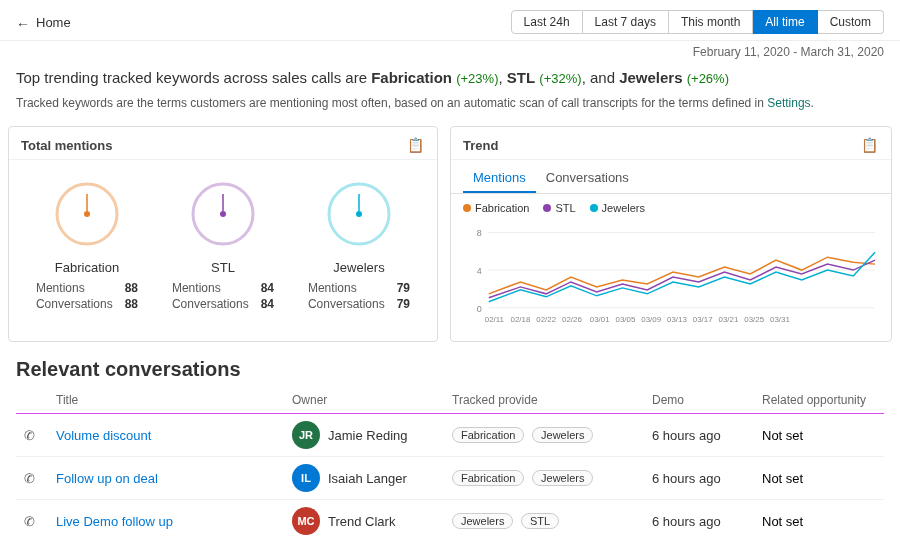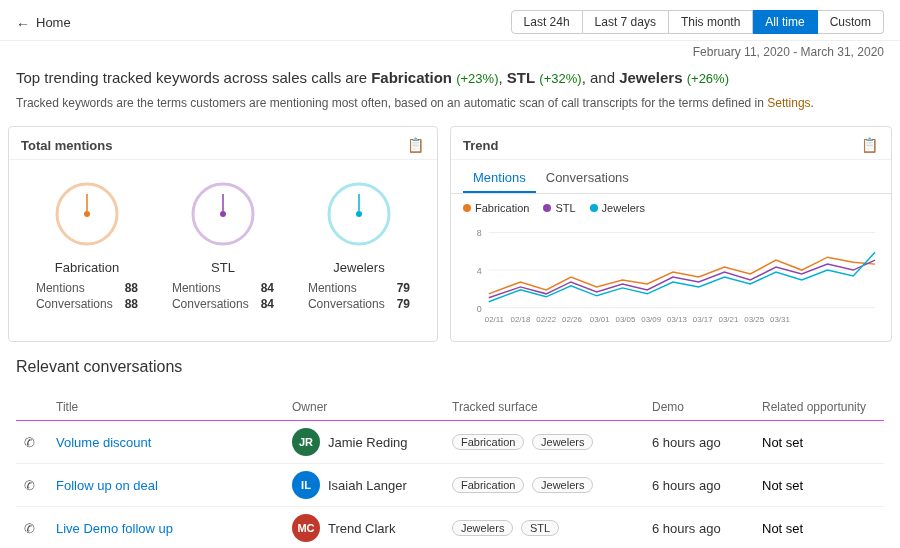--- a/index.html
+++ b/index.html
@@ -18,21 +18,21 @@
 
     
     .date-range { text-align: right; padding: 4px 16px 0; font-size: 12px; color: #666; }
 
     
     .headline-section { padding: 8px 16px 4px; }
     .headline { font-size: 15px; line-height: 1.4; margin-bottom: 6px; }
     .keyword-bold { font-weight: 700; }
     .pct-green { color: #107c10; font-weight: 400; font-size: 13px; }
     .description { font-size: 12px; color: #555; line-height: 1.5; }
-    .settings-link { color: #a16207; text-decoration: none; }
+    .settings-link { color: #0f766e; text-decoration: none; }
 
     
     .main-content { display: flex; gap: 12px; padding: 10px 8px; }
 
     
     .card { border: 1px solid #ddd; border-radius: 4px; background: #fff; }
     .card-header { display: flex; align-items: center; justify-content: space-between; padding: 10px 12px 6px; font-size: 13px; font-weight: 600; color: #444; border-bottom: 1px solid #f0f0f0; }
     .card-icon { color: #888; font-size: 14px; cursor: pointer; }
 
     .mentions-card { width: 430px; }
@@ -49,21 +49,21 @@
     .trend-tabs { display: flex; gap: 0; padding: 6px 12px 0; border-bottom: 1px solid #e0e0e0; }
     .trend-tab { padding: 4px 10px 6px; font-size: 13px; cursor: pointer; color: #555; border-bottom: 2px solid transparent; }
     .trend-tab.active { color: #0078d4; border-bottom: 2px solid #0078d4; font-weight: 500; }
     .trend-legend { display: flex; gap: 14px; padding: 8px 12px 4px; font-size: 11px; }
     .legend-item { display: flex; align-items: center; gap: 4px; }
     .legend-dot { width: 8px; height: 8px; border-radius: 50%; }
     .chart-area { padding: 4px 12px 6px; position: relative; }
 
     
     .conversations-section { padding: 6px 16px 10px; }
-    .section-title { font-size: 16px; font-weight: 400; color: #333; margin-bottom: 20px; }
+    .section-title { font-size: 20px; font-weight: 700; color: #333; margin-bottom: 8px; }
     .table { width: 100%; border-collapse: collapse; }
     .table th { font-size: 12px; color: #666; font-weight: 400; text-align: left; padding: 4px 8px 6px; border-bottom: 1px solid #d946ef; }
     .table td { padding: 7px 8px; border-bottom: 1px solid #f0f0f0; vertical-align: middle; font-size: 13px; }
     .table tr:last-child td { border-bottom: none; }
     .phone-icon { color: #555; font-size: 13px; }
     .avatar { width: 28px; height: 28px; border-radius: 50%; display: flex; align-items: center; justify-content: center; font-size: 11px; font-weight: 600; color: #fff; flex-shrink: 0; }
     .owner-cell { display: flex; align-items: center; gap: 8px; }
     .keyword-tag { display: inline-flex; align-items: center; padding: 1px 8px; border: 1px solid #ccc; border-radius: 12px; font-size: 11px; color: #333; margin-right: 4px; background: #fafafa; }
     .not-set { color: #000000; font-size: 12px; }
 
@@ -234,21 +234,21 @@
 </div>
 
 <div class="conversations-section">
   <div class="section-title">Relevant conversations</div>
   <table class="table">
     <thead>
       <tr>
         <th style="width:32px"></th>
         <th>Title</th>
         <th style="width:160px">Owner</th>
-        <th style="width:200px">Tracked surface</th>
+        <th style="width:200px">Tracked provide</th>
         <th style="width:110px">Demo</th>
         <th style="width:130px">Related opportunity</th>
       </tr>
     </thead>
     <tbody>
 
       <tr>
         <td><span class="phone-icon">✆</span></td>
         <td style="color:#0078d4;cursor:pointer">Volume discount</td>
         <td>

